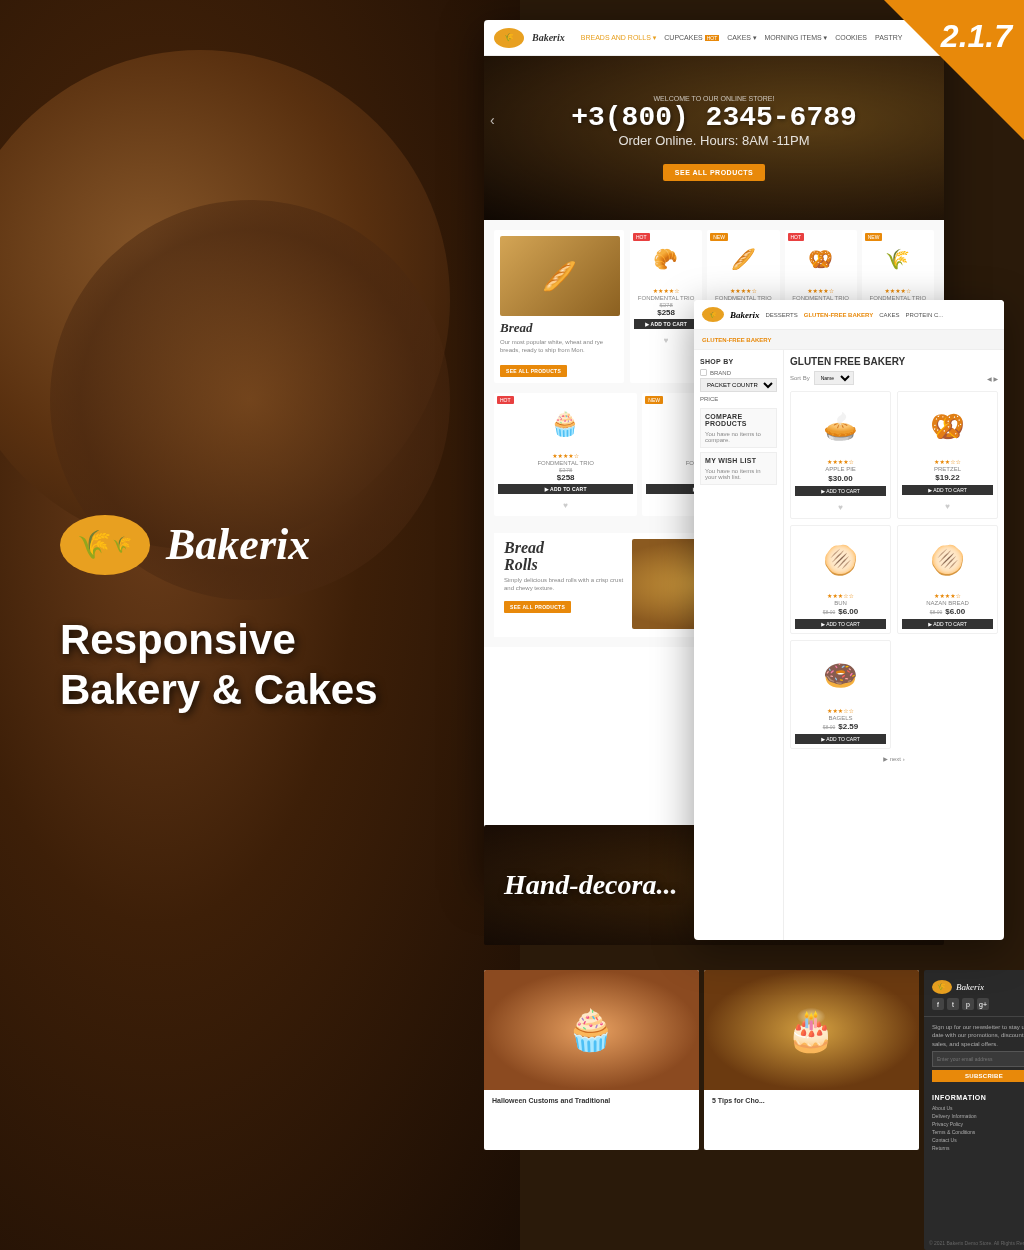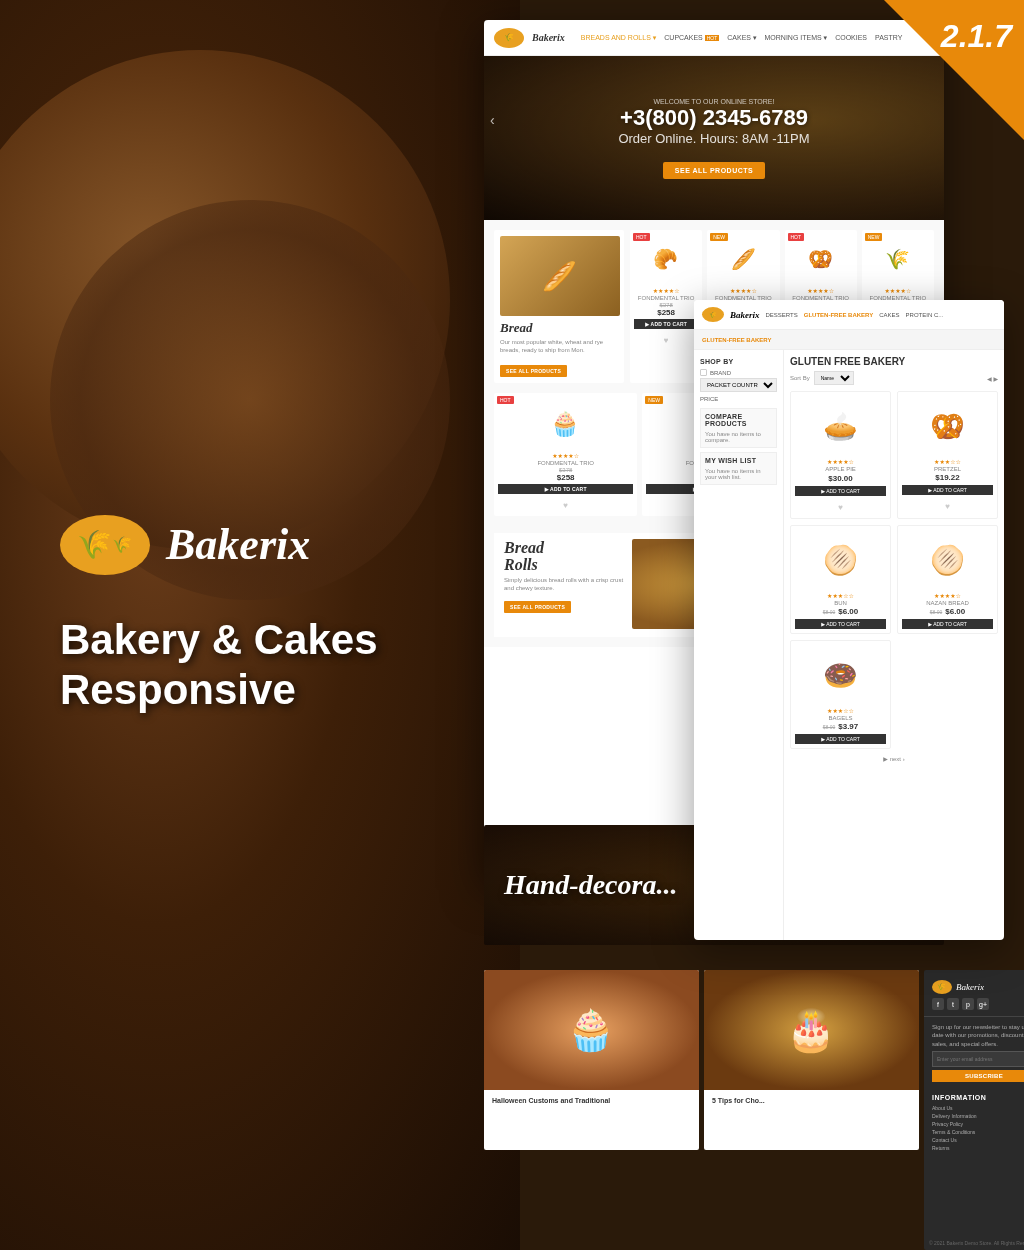--- a/index.html
+++ b/index.html
@@ -192,24 +192,25 @@
     }
     .nav-item { cursor: pointer; white-space: nowrap; }
     .nav-item.active { color: #e8a020; }
 
     .welcome-text {
       font-size: 7px;
       color: rgba(255,255,255,0.7);
       margin-top: 36px;
     }
     .hero-phone {
-      font-size: 22px;
+      font-size: 28px;
       color: white;
       font-weight: 900;
       text-shadow: 1px 1px 4px rgba(0,0,0,0.5);
+      font-family: Liberation Mono, monospace;
     }
     .hero-hours {
       font-size: 13px;
       color: rgba(255,255,255,0.85);
       margin-bottom: 16px;
     }
     .hero-btn {
       background: #e8890a;
       color: white;
       font-size: 7px;
@@ -790,22 +791,22 @@
 <div class="version-badge">
   <span class="version-text">2.1.7</span>
 </div>
 
 <div class="left-content">
   <div class="logo-area">
     <div class="logo-icon">🌾</div>
     <span class="logo-text">Bakerix</span>
   </div>
   <div class="tagline">
+    <div>Responsive</div>
     <div>Bakery &amp; Cakes</div>
-    <div>Responsive</div>
   </div>
 </div>
 
 <div class="right-content">
 
   <div class="mockup-main">
 
     <div class="mockup-hero">
 
       <div class="nav-bar">
@@ -1041,21 +1042,21 @@
             </div>
             <button class="alt-add-cart">▶ ADD TO CART</button>
           </div>
 
           <div class="alt-product" style="grid-column: 1;">
             <div class="alt-product-img">🍩</div>
             <div class="stars">★★★☆☆</div>
             <div class="alt-product-name">BAGELS</div>
             <div class="alt-price-row">
               <span class="alt-old-price">$8.00</span>
-              <span class="alt-price">$3.97</span>
+              <span class="alt-price">$2.59</span>
             </div>
             <button class="alt-add-cart">▶ ADD TO CART</button>
           </div>
 
         </div>
 
         <div style="text-align:center;font-size:6px;color:#888;margin-top:6px;">▶ next ›</div>
       </div>
     </div>
   </div>

